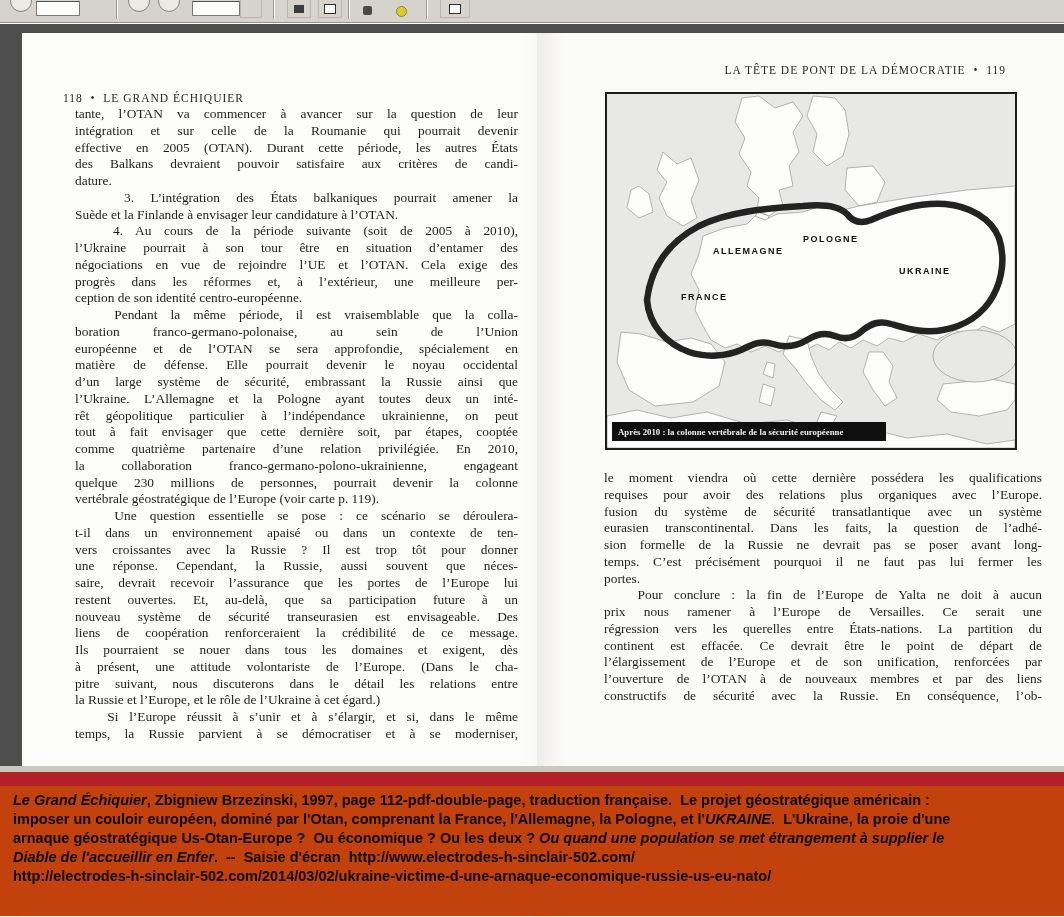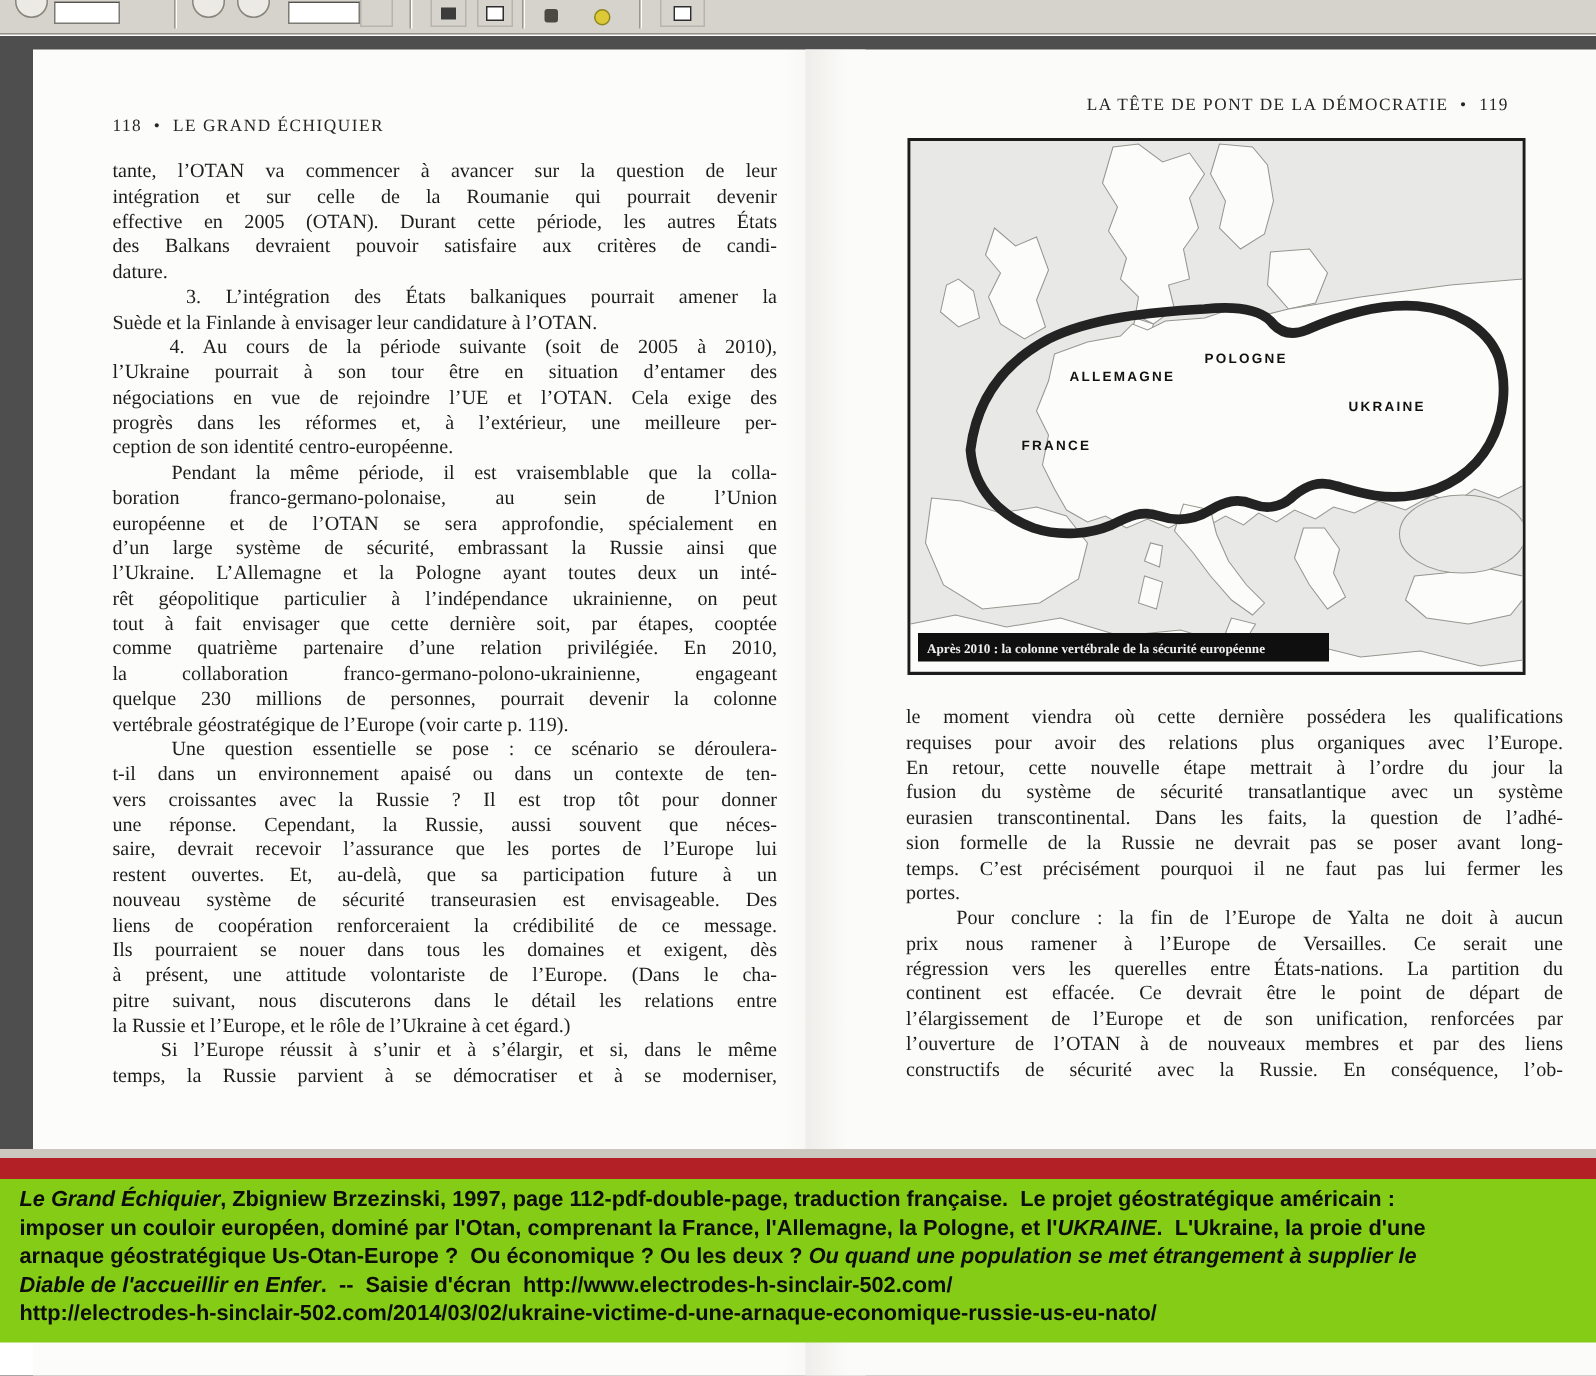--- a/index.html
+++ b/index.html
@@ -24,36 +24,36 @@
   .tb-dot-yellow{position:absolute;top:6px;width:9px;height:9px;background:#ddc937;border:1px solid #8d861f;border-radius:50%;}
   
   .scan{position:absolute;left:0;top:24px;width:1064px;height:742px;background:#4e4e4e;}
   .page{position:absolute;top:9px;height:899px;width:511px;padding-left:44px;}
   .page-left{left:22px;background:linear-gradient(90deg,#fcfcfa 0%,#fcfcfa 90%,#eeede9 100%);}
   .page-right{left:537px;background:linear-gradient(90deg,#eeede9 0%,#fbfbf9 5%,#fbfbf9 96%,#f1f0ec 100%);}
   .running-head{
     position:absolute;font-family:"Liberation Serif","DejaVu Serif",serif;
     font-size:11.5px;letter-spacing:1px;color:#262626;white-space:pre;
   }
-  .rh-left{left:41px;top:45px;margin-left:12px;}
+  .rh-left{left:41px;top:59px;}
   .rh-right{left:55px;top:31px;width:414px;text-align:right;}
   .page-text{
     position:absolute;font-family:"Liberation Serif","DejaVu Serif",serif;
     font-size:13.4px;line-height:16.75px;color:#1d1d1d;
   }
   .pt-left{left:41px;top:73px;width:455px;}
   .pt-right{left:55px;top:437px;width:450px;}
   .bl{text-align:justify;text-align-last:justify;margin-left:12px;}
   .bl.pe{text-align-last:left;}
   
   .map-box{position:absolute;left:68px;top:59px;width:408px;height:354px;border:2px solid #1c1c1c;background:#e8e8e6;}
   
   .strip-light{position:absolute;left:0;top:766px;width:1064px;height:6px;background:#ccc8c0;}
   .strip-red{position:absolute;left:0;top:772px;width:1064px;height:14px;background:#b32025;}
-  .footer{position:absolute;left:0;top:786px;width:1064px;height:109px;background:#84cc16;}
+  .footer{position:absolute;left:0;top:786px;width:1064px;height:130px;background:#c2410c;}
   .footer-caption{
     position:absolute;left:13px;top:5px;width:1044px;
     font-family:"Liberation Sans",sans-serif;font-weight:bold;
     font-size:14.5px;line-height:19px;color:#0d0d0d;white-space:pre-wrap;
   }
   .footer-caption .it{font-style:italic;}
 </style>
 </head>
 <body>
 
@@ -94,20 +94,21 @@
         <div class="bl">&nbsp;&nbsp;&nbsp;3. L’intégration des États balkaniques pourrait amener la</div>
         <div class="bl pe">Suède et la Finlande à envisager leur candidature à l’OTAN.</div>
         <div class="bl">&nbsp;&nbsp;&nbsp;4. Au cours de la période suivante (soit de 2005 à 2010),</div>
         <div class="bl">l’Ukraine pourrait à son tour être en situation d’entamer des</div>
         <div class="bl">négociations en vue de rejoindre l’UE et l’OTAN. Cela exige des</div>
         <div class="bl">progrès dans les réformes et, à l’extérieur, une meilleure per-</div>
         <div class="bl pe">ception de son identité centro-européenne.</div>
         <div class="bl">&nbsp;&nbsp;&nbsp;Pendant la même période, il est vraisemblable que la colla-</div>
         <div class="bl">boration franco-germano-polonaise, au sein de l’Union</div>
         <div class="bl">européenne et de l’OTAN se sera approfondie, spécialement en</div>
+        <div class="bl">matière de défense. Elle pourrait devenir le noyau occidental</div>
         <div class="bl">d’un large système de sécurité, embrassant la Russie ainsi que</div>
         <div class="bl">l’Ukraine. L’Allemagne et la Pologne ayant toutes deux un inté-</div>
         <div class="bl">rêt géopolitique particulier à l’indépendance ukrainienne, on peut</div>
         <div class="bl">tout à fait envisager que cette dernière soit, par étapes, cooptée</div>
         <div class="bl">comme quatrième partenaire d’une relation privilégiée. En 2010,</div>
         <div class="bl">la collaboration franco-germano-polono-ukrainienne, engageant</div>
         <div class="bl">quelque 230 millions de personnes, pourrait devenir la colonne</div>
         <div class="bl pe">vertébrale géostratégique de l’Europe (voir carte p. 119).</div>
         <div class="bl">&nbsp;&nbsp;&nbsp;Une question essentielle se pose : ce scénario se déroulera-</div>
         <div class="bl">t-il dans un environnement apaisé ou dans un contexte de ten-</div>
@@ -176,21 +177,20 @@
         </g>
 
         <rect x="5" y="328" width="274" height="19" fill="#0f0f0f"></rect>
         <text x="11" y="341" font-family="Liberation Serif, serif" font-size="8.8" font-weight="bold" fill="#efefef">Après 2010 : la colonne vertébrale de la sécurité européenne</text>
       </svg>
     </div>
 
     <div class="page-text pt-right">
         <div class="bl">le moment viendra où cette dernière possédera les qualifications</div>
         <div class="bl">requises pour avoir des relations plus organiques avec l’Europe.</div>
-        <div class="bl">En retour, cette nouvelle étape mettrait à l’ordre du jour la</div>
         <div class="bl">fusion du système de sécurité transatlantique avec un système</div>
         <div class="bl">eurasien transcontinental. Dans les faits, la question de l’adhé-</div>
         <div class="bl">sion formelle de la Russie ne devrait pas se poser avant long-</div>
         <div class="bl">temps. C’est précisément pourquoi il ne faut pas lui fermer les</div>
         <div class="bl pe">portes.</div>
         <div class="bl">&nbsp;&nbsp;&nbsp;Pour conclure : la fin de l’Europe de Yalta ne doit à aucun</div>
         <div class="bl">prix nous ramener à l’Europe de Versailles. Ce serait une</div>
         <div class="bl">régression vers les querelles entre États-nations. La partition du</div>
         <div class="bl">continent est effacée. Ce devrait être le point de départ de</div>
         <div class="bl">l’élargissement de l’Europe et de son unification, renforcées par</div>

